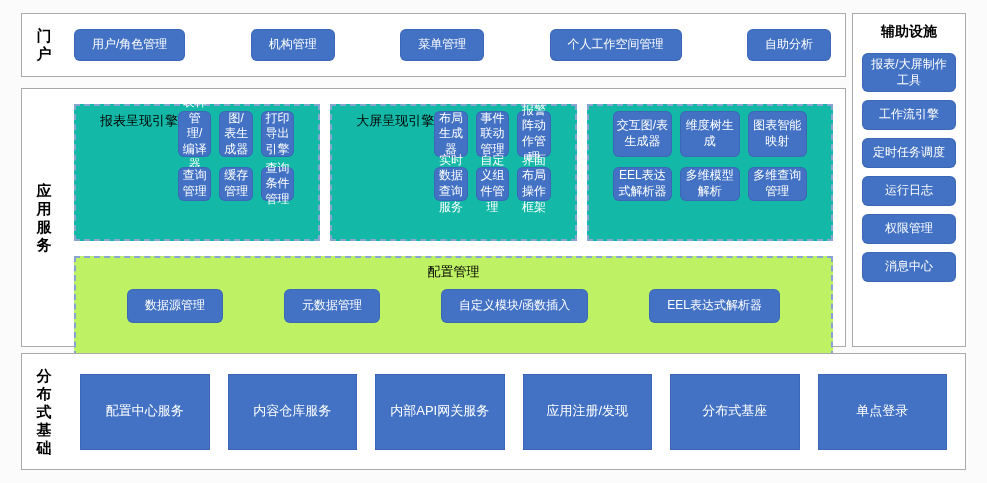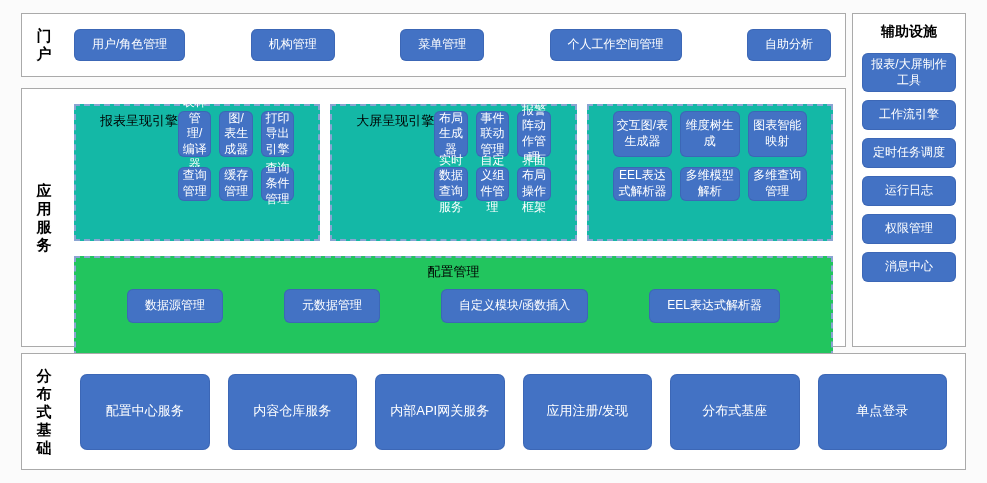--- a/index.html
+++ b/index.html
@@ -53,21 +53,21 @@
   .engine-title{text-align:center;font-size:13px;padding:1px 0 5px;}
   .engine-grid{
     flex:1;display:grid;grid-template-columns:repeat(3,1fr);
     grid-template-rows:46px 34px;gap:10px 8px;
   }
   .engine-grid .btn{width:100%;height:100%;padding:2px 4px;font-size:12px;}
 
   
   .config{
     position:absolute;left:52px;right:12px;top:167px;height:101px;
-    background:#22c55e;border:2px dashed #8aa4d2;box-sizing:border-box;
+    background:#bef264;border:2px dashed #8aa4d2;box-sizing:border-box;
   }
   .config-title{text-align:center;font-size:13px;padding-top:5px;}
   .config-row{
     display:flex;justify-content:space-evenly;align-items:center;
     padding:8px 18px 0;gap:28px;
   }
   .config-row .btn{height:34px;padding:0 18px;}
 
   
   .aux-title{text-align:center;font-weight:bold;font-size:14px;margin-top:9px;}
@@ -76,21 +76,21 @@
     gap:8px;margin-top:12px;
   }
   .aux-col .btn{width:94px;min-height:30px;padding:4px 6px;}
 
   
   .foundation-row{
     position:absolute;left:58px;right:18px;top:50%;transform:translateY(-50%);
     display:flex;justify-content:space-between;gap:18px;
   }
   .foundation-row .btn{
-    height:76px;flex:1;max-width:150px;border-radius:7px;
+    height:76px;flex:1;max-width:150px;border-radius:0;
     font-size:13px;padding:0 2px;
   }
 </style>
 </head>
 <body>
 
 <div class="box" id="portal-box">
   <div class="vlabel">门户</div>
   <div class="portal-row">
     <div class="btn">用户/角色管理</div>

